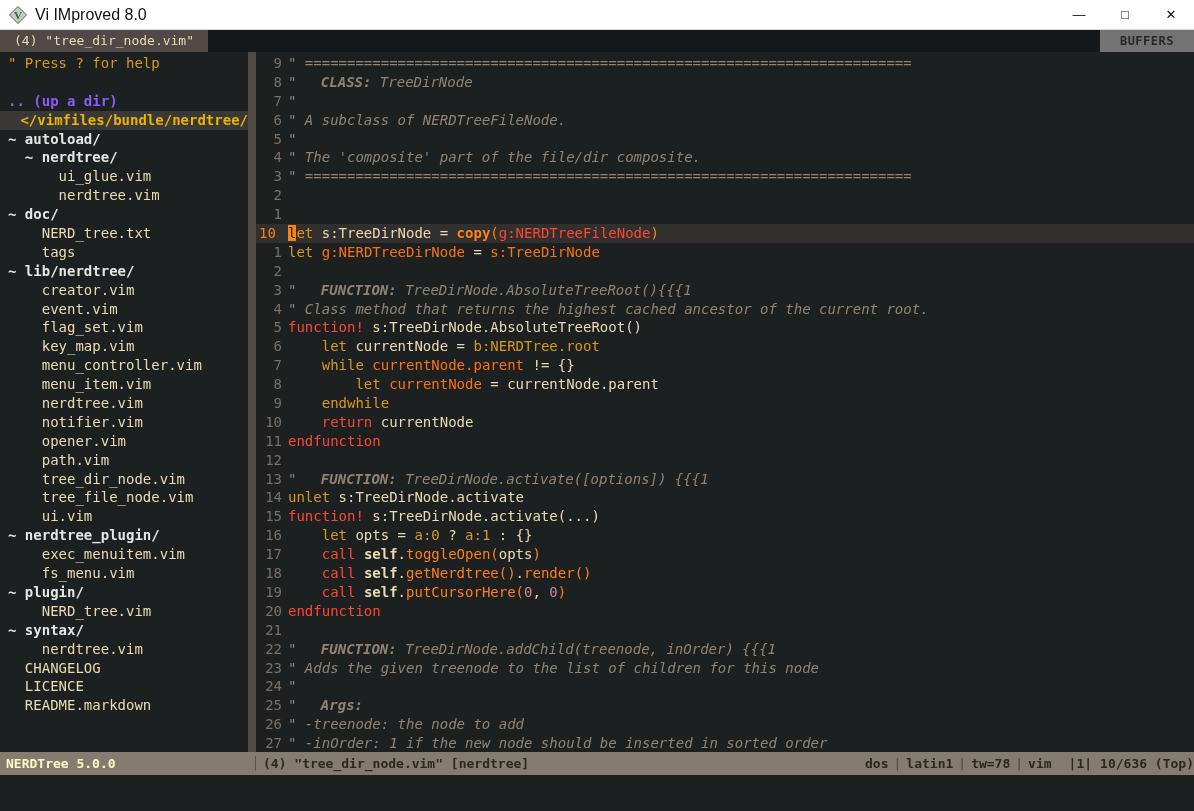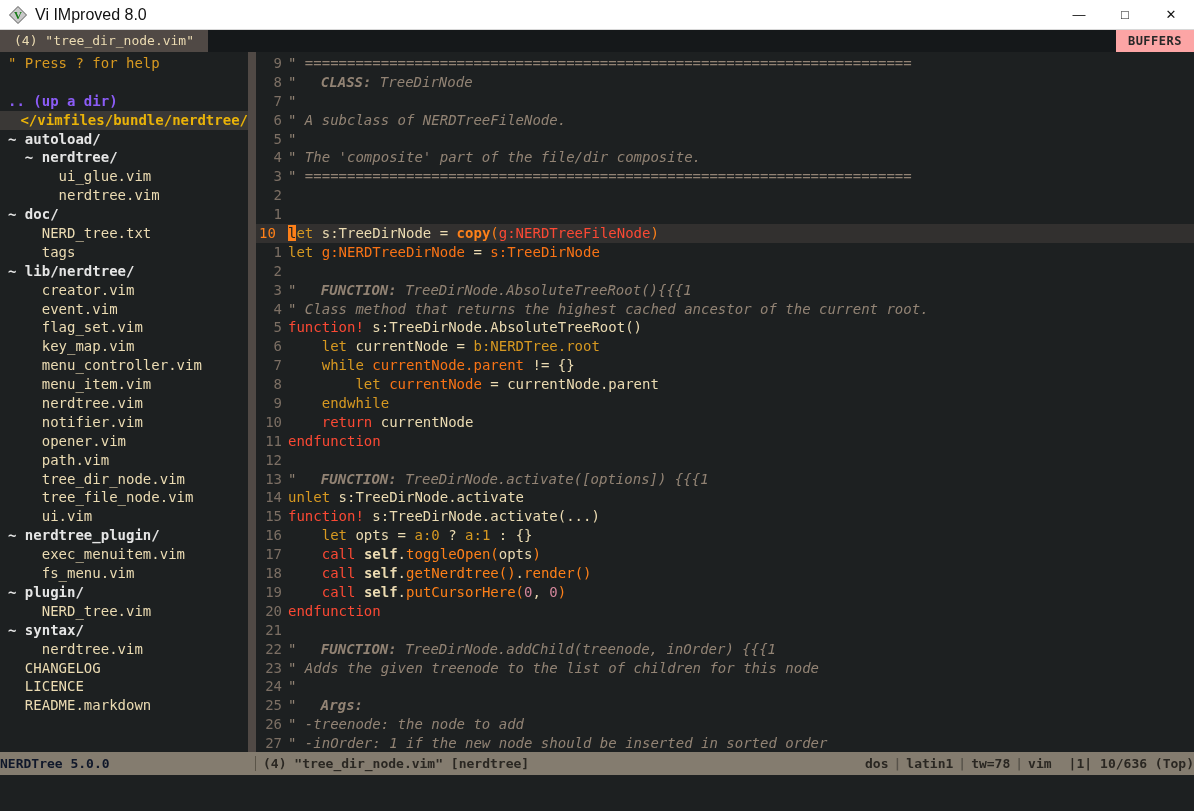--- a/index.html
+++ b/index.html
@@ -17,22 +17,22 @@
   .titlebar .appicon{margin:0 8px 0 9px;display:flex;align-items:center;}
   .titlebar .title-text{font-size:16px;color:#111;flex:1;}
   .win-controls{display:flex;height:100%;}
   .win-btn{width:46px;height:100%;display:flex;align-items:center;justify-content:center;
     font-size:13px;color:#111;cursor:default;}
   
   .tabline{height:22px;background:#15181a;display:flex;align-items:stretch;
     font-size:13px;line-height:22px;}
   .tab{background:#504945;color:#ebdbb2;padding:0 14px;display:flex;align-items:center;white-space:pre;}
   .tab-fill{flex:1;}
-  .buffers-chip{background:#fca5a5;color:#282828;font-weight:bold;font-size:12px;
-    letter-spacing:.5px;padding:0 12px;display:flex;align-items:center;}
+  .buffers-chip{background:#737373;color:#282828;font-weight:bold;font-size:12px;
+    letter-spacing:.5px;padding:0 20px;display:flex;align-items:center;}
   
   .main{display:flex;height:700px;overflow:hidden;}
   .nerdtree{width:248px;flex:none;overflow:hidden;font-size:14px;padding-top:2px;}
   .tree-line{height:18.9px;line-height:18.9px;white-space:pre;padding-left:8px;overflow:hidden;}
   .t-help{color:#d79921;}
   .t-up{color:#8b5cf6;font-weight:bold;}
   .t-root{color:#eab308;font-weight:bold;background:#3a3836;padding-left:2px;text-align:right;}
   .t-dir{color:#e5e5e5;font-weight:bold;}
   .t-file{color:#ebdbb2;}
   .vsplit{width:8px;flex:none;background:#504945;}
@@ -50,21 +50,21 @@
   .tk.fn{color:#fe8019;}
   .tk.fb{color:#fe8019;font-weight:bold;}
   .tk.id{color:#ebdbb2;}
   .tk.vr{color:#f97316;}
   .tk.nm{color:#d3869b;}
   .tk.sb{color:#ebdbb2;font-weight:bold;}
   .tk.cu{background:#fe8019;color:#1d2021;}
   
   .statusline{height:23px;background:#847c6f;display:flex;align-items:center;
     font-size:13px;color:#2a2722;overflow:hidden;}
-  .sl-left{width:256px;flex:none;font-weight:bold;color:#0f172a;
+  .sl-left{width:256px;flex:none;padding-left:6px;font-weight:bold;color:#fef9c3;
     border-right:1px solid #5a5448;box-sizing:border-box;}
   .sl-buf{padding-left:7px;font-weight:bold;white-space:pre;}
   .sl-fill{flex:1;}
   .sl-right{display:flex;align-items:center;white-space:pre;padding-right:8px;}
   .sl-item{padding:0 5px;font-weight:bold;}
   .sl-sep{color:#57524a;font-weight:bold;}
   .sl-win{font-weight:bold;padding:0 4px;}
   .sl-pos{font-weight:bold;padding-left:4px;}
   
   .cmdline{height:36px;background:#1d2021;}

